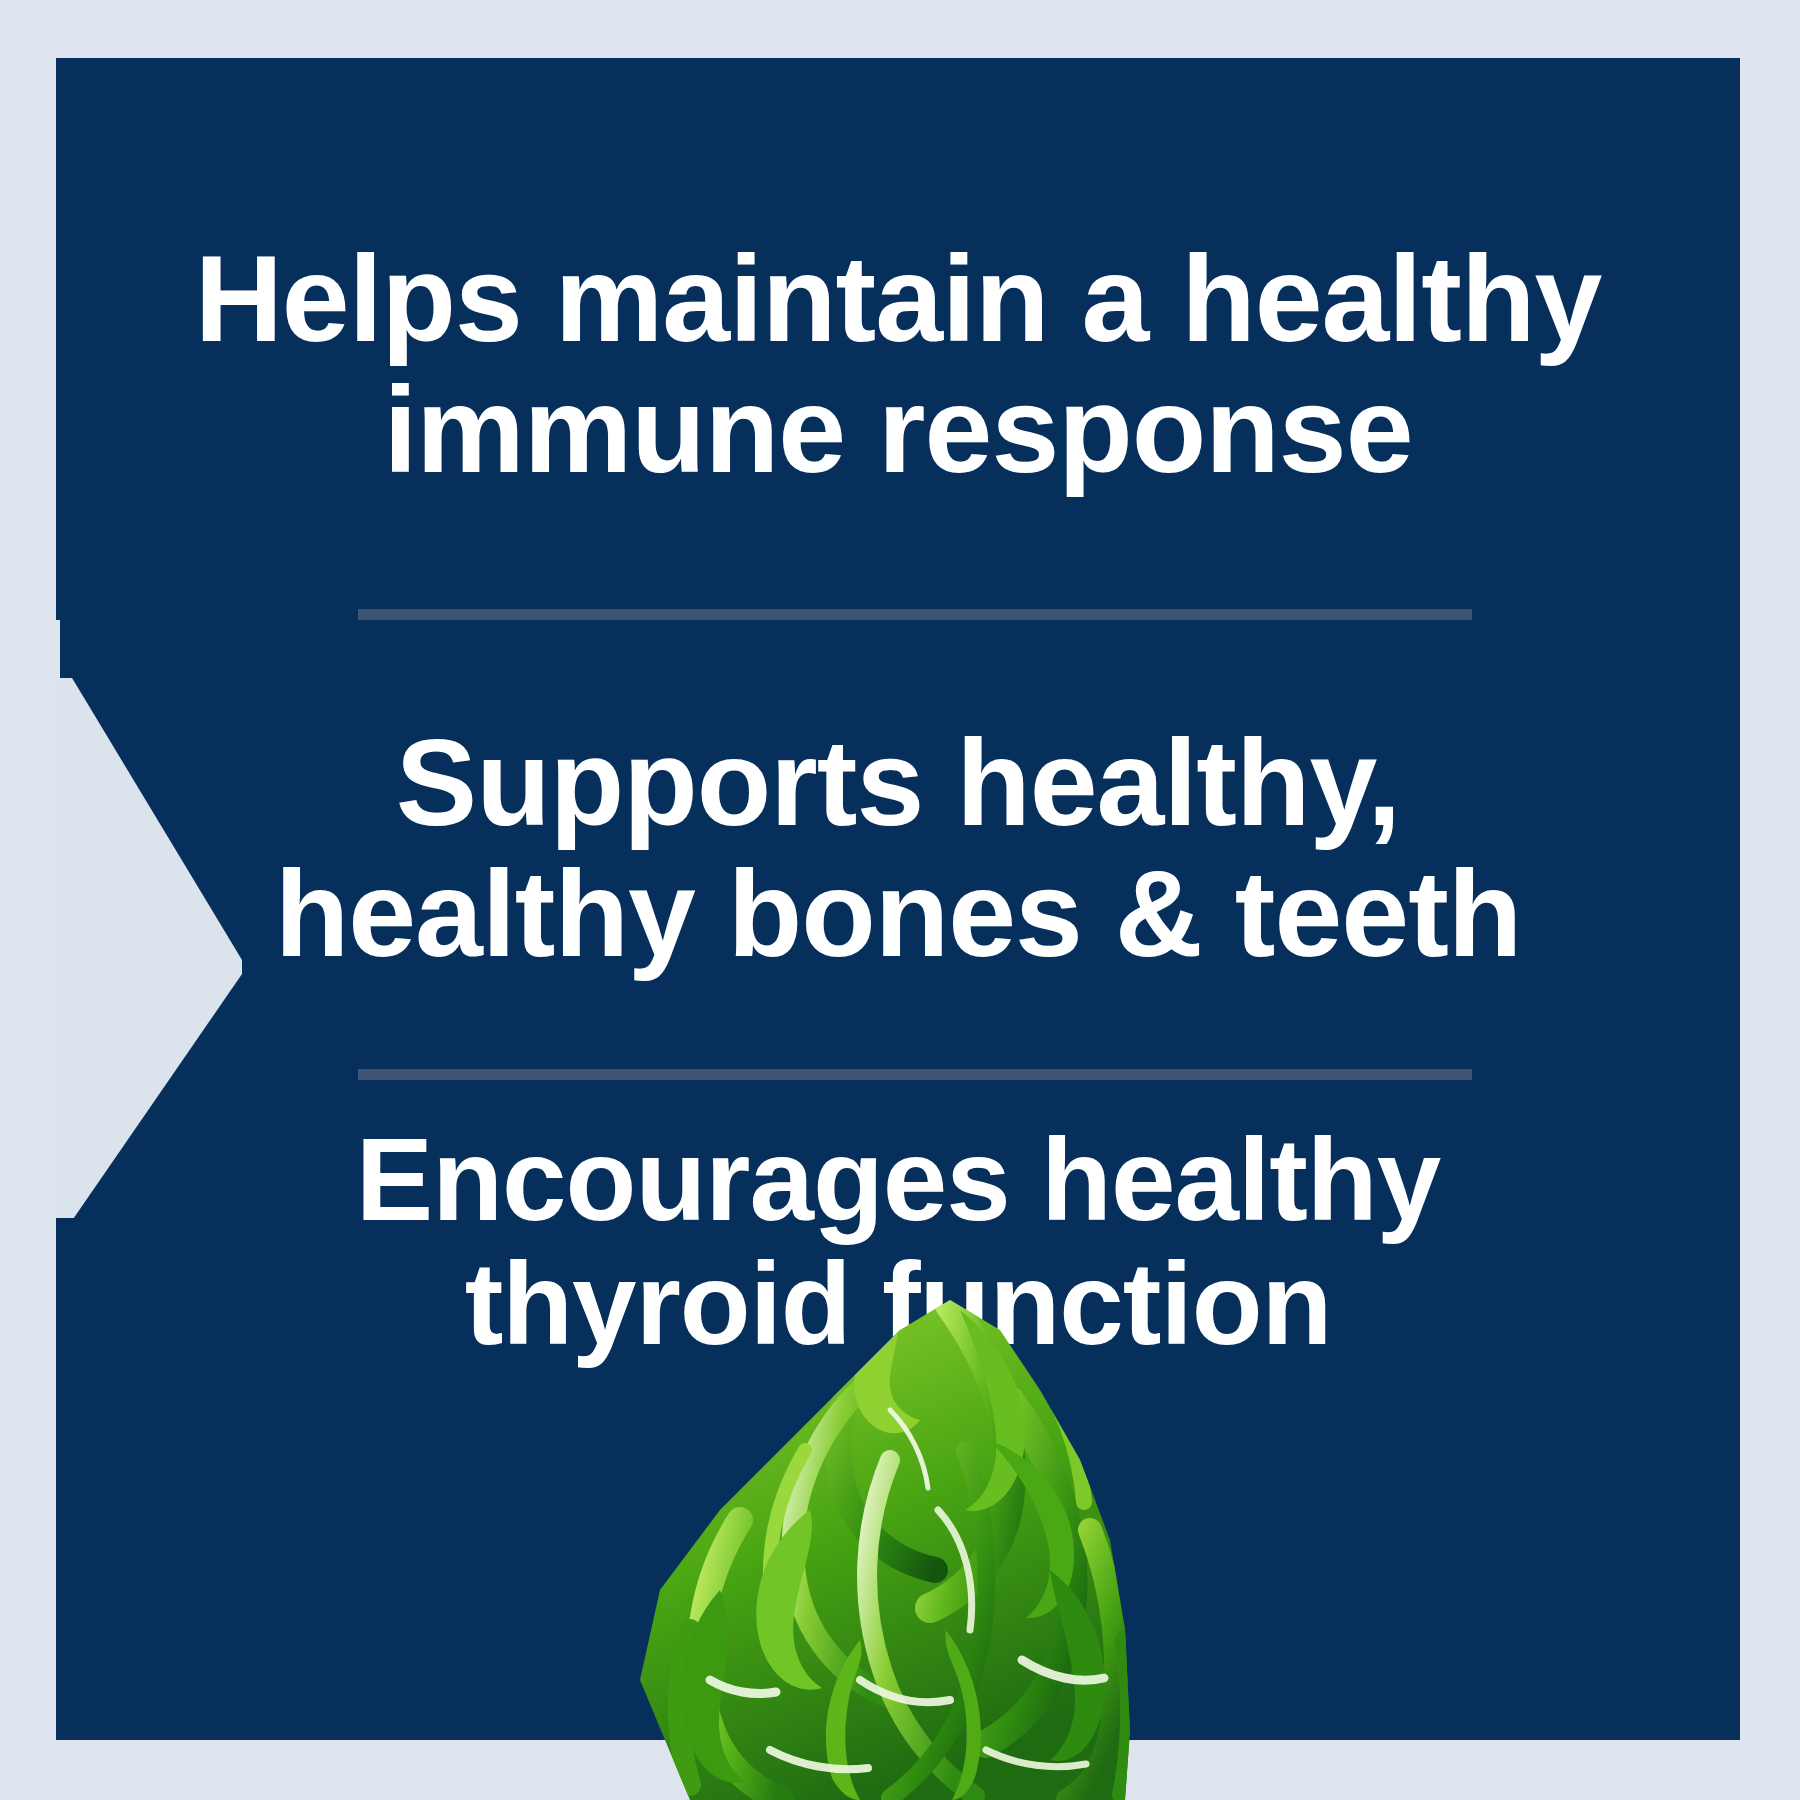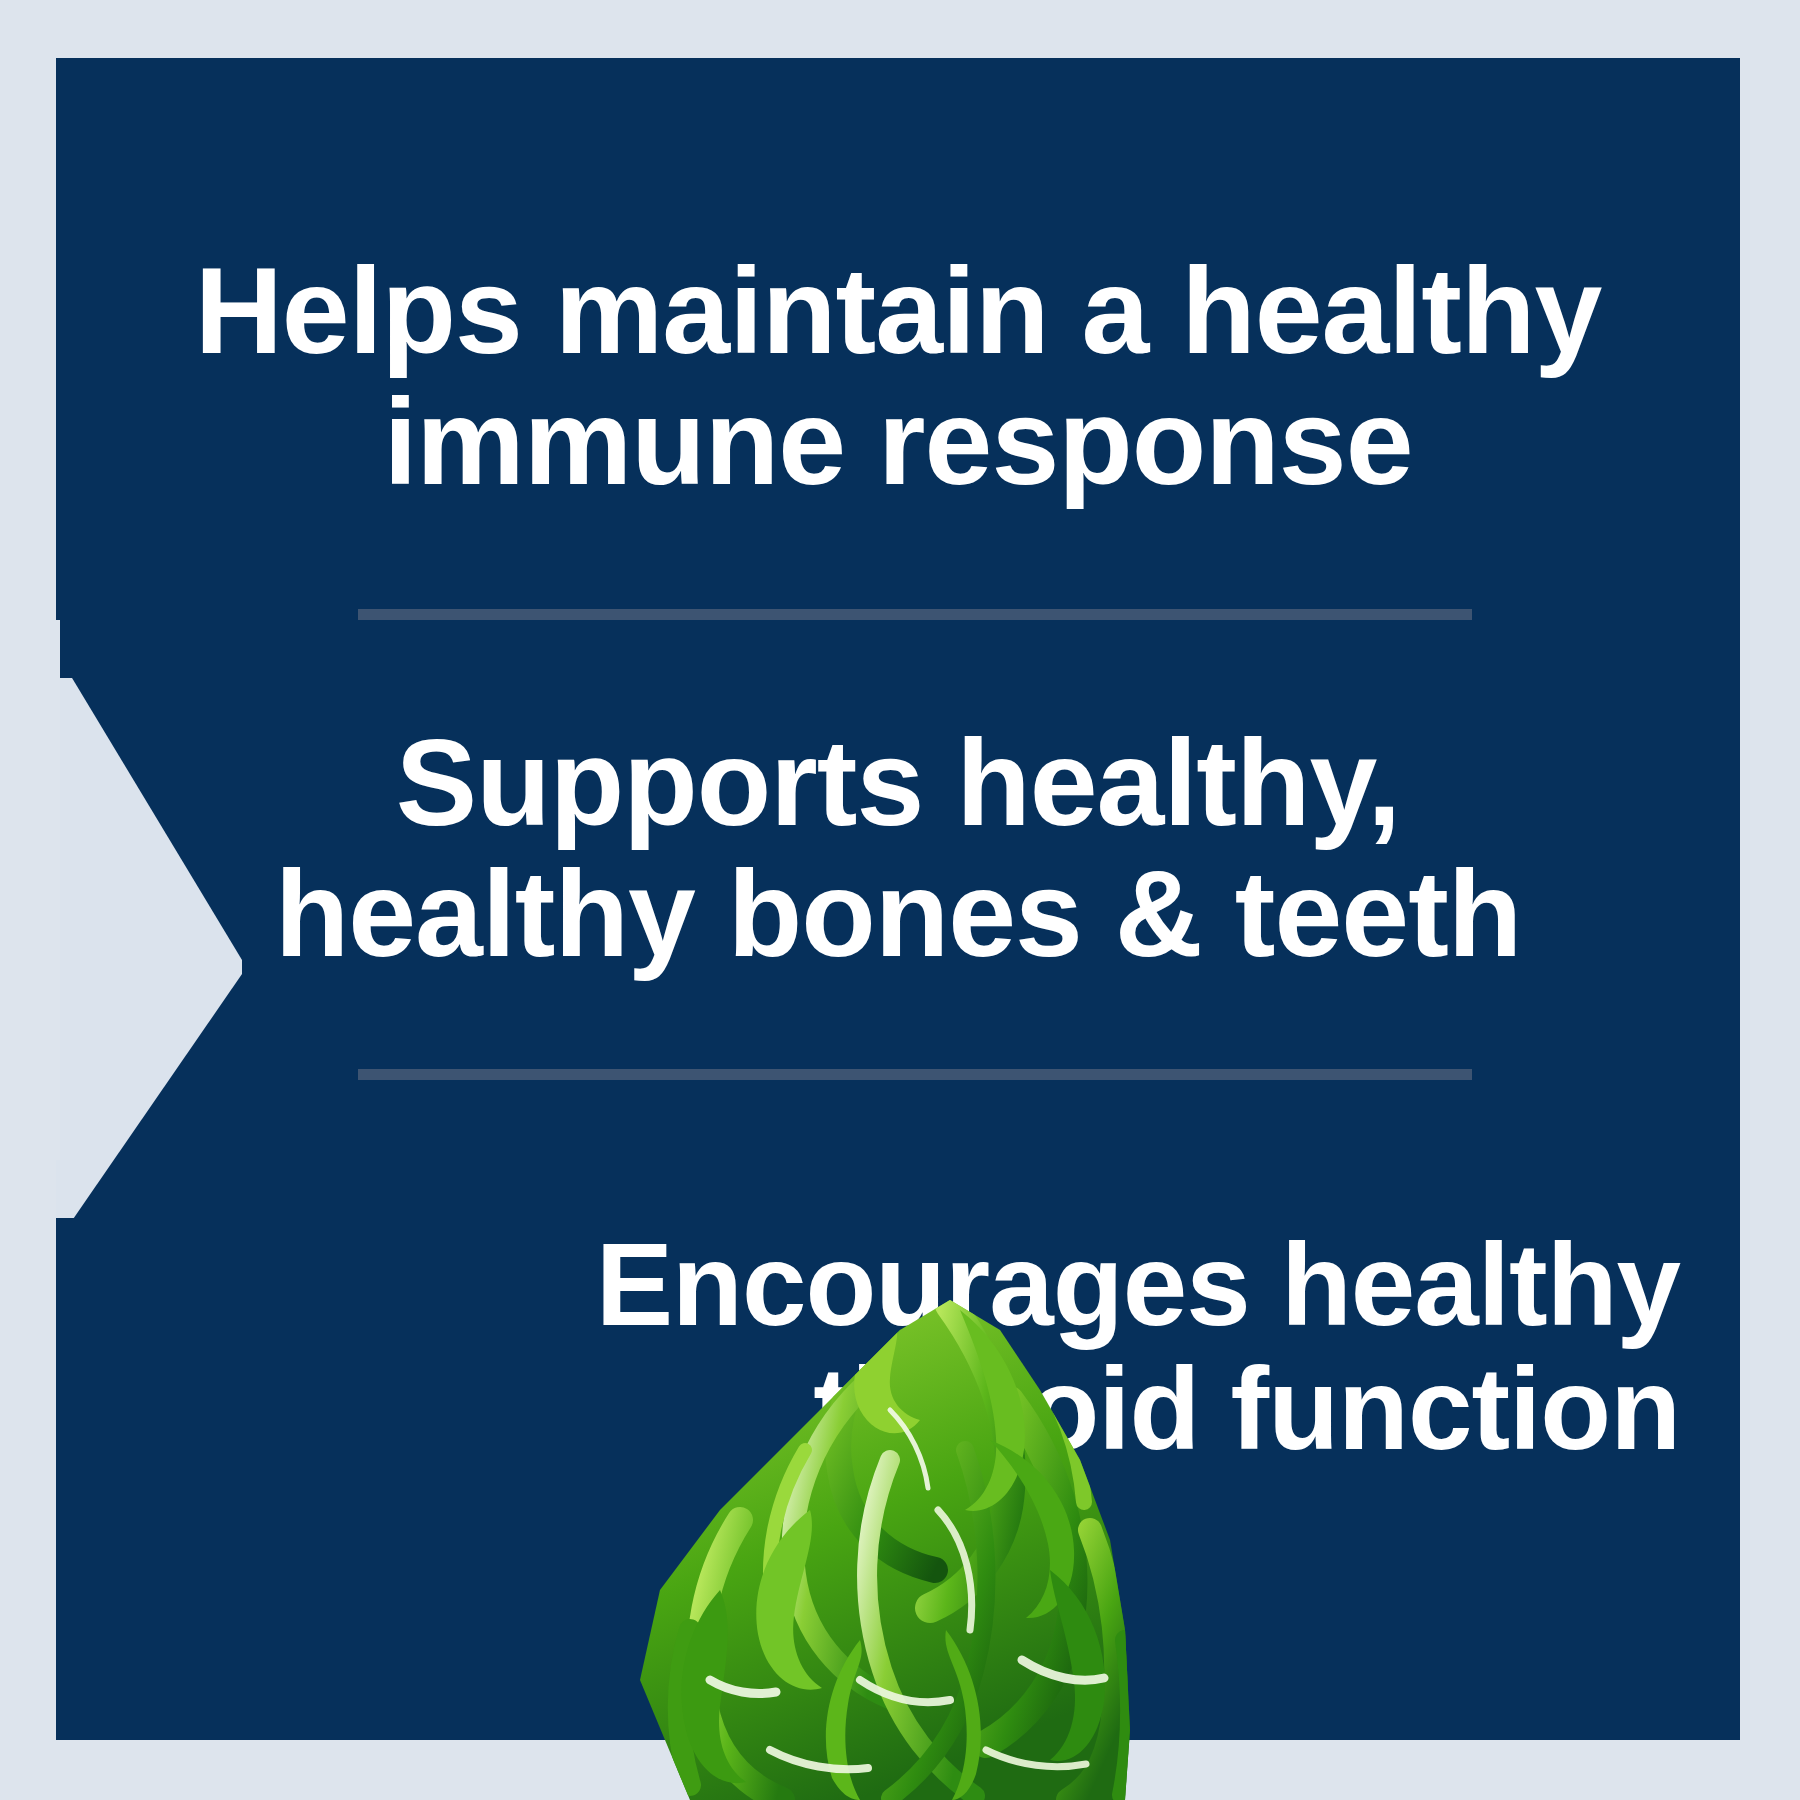--- a/index.html
+++ b/index.html
@@ -48,23 +48,23 @@
     font-weight: 700;
     font-stretch: condensed;
     letter-spacing: -1px;
     line-height: 1.07;
     z-index: 3;
     padding: 0 60px;
     box-sizing: border-box;
   }
   .benefit .ln { display: block; white-space: nowrap; }
 
-  #benefit-1 { top: 188px;  font-size: 122px; }
+  #benefit-1 { top: 176px;  font-size: 122px; }
   #benefit-2 { top: 660px;  font-size: 122px; }
-  #benefit-3 { top: 1165px; font-size: 116px; text-align: right; }
+  #benefit-3 { top: 1060px; font-size: 116px; }
 
   
   .divider {
     position: absolute;
     left: 302px;
     width: 1114px;
     height: 11px;
     background: #3d5472;
     z-index: 3;
   }

